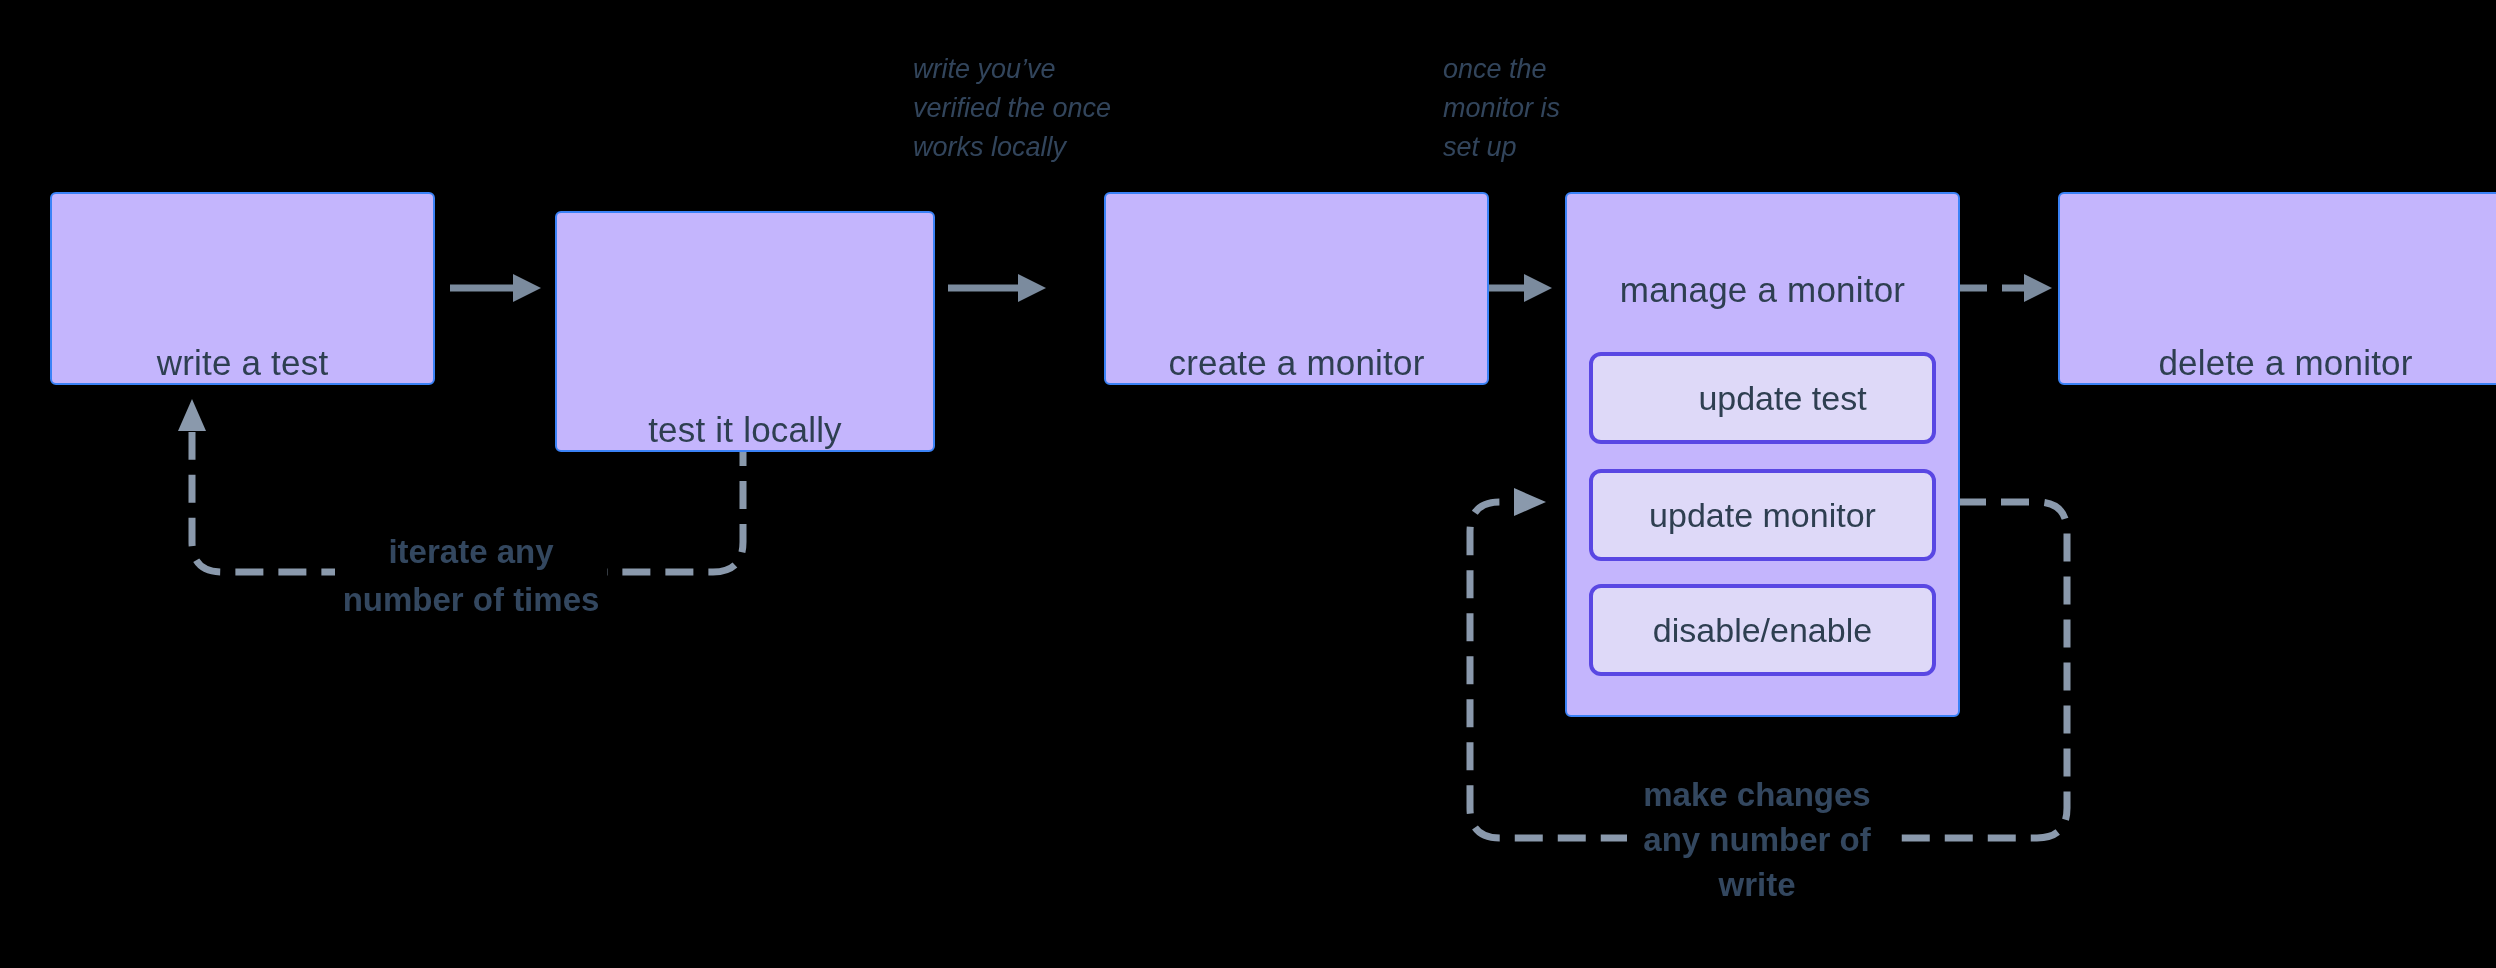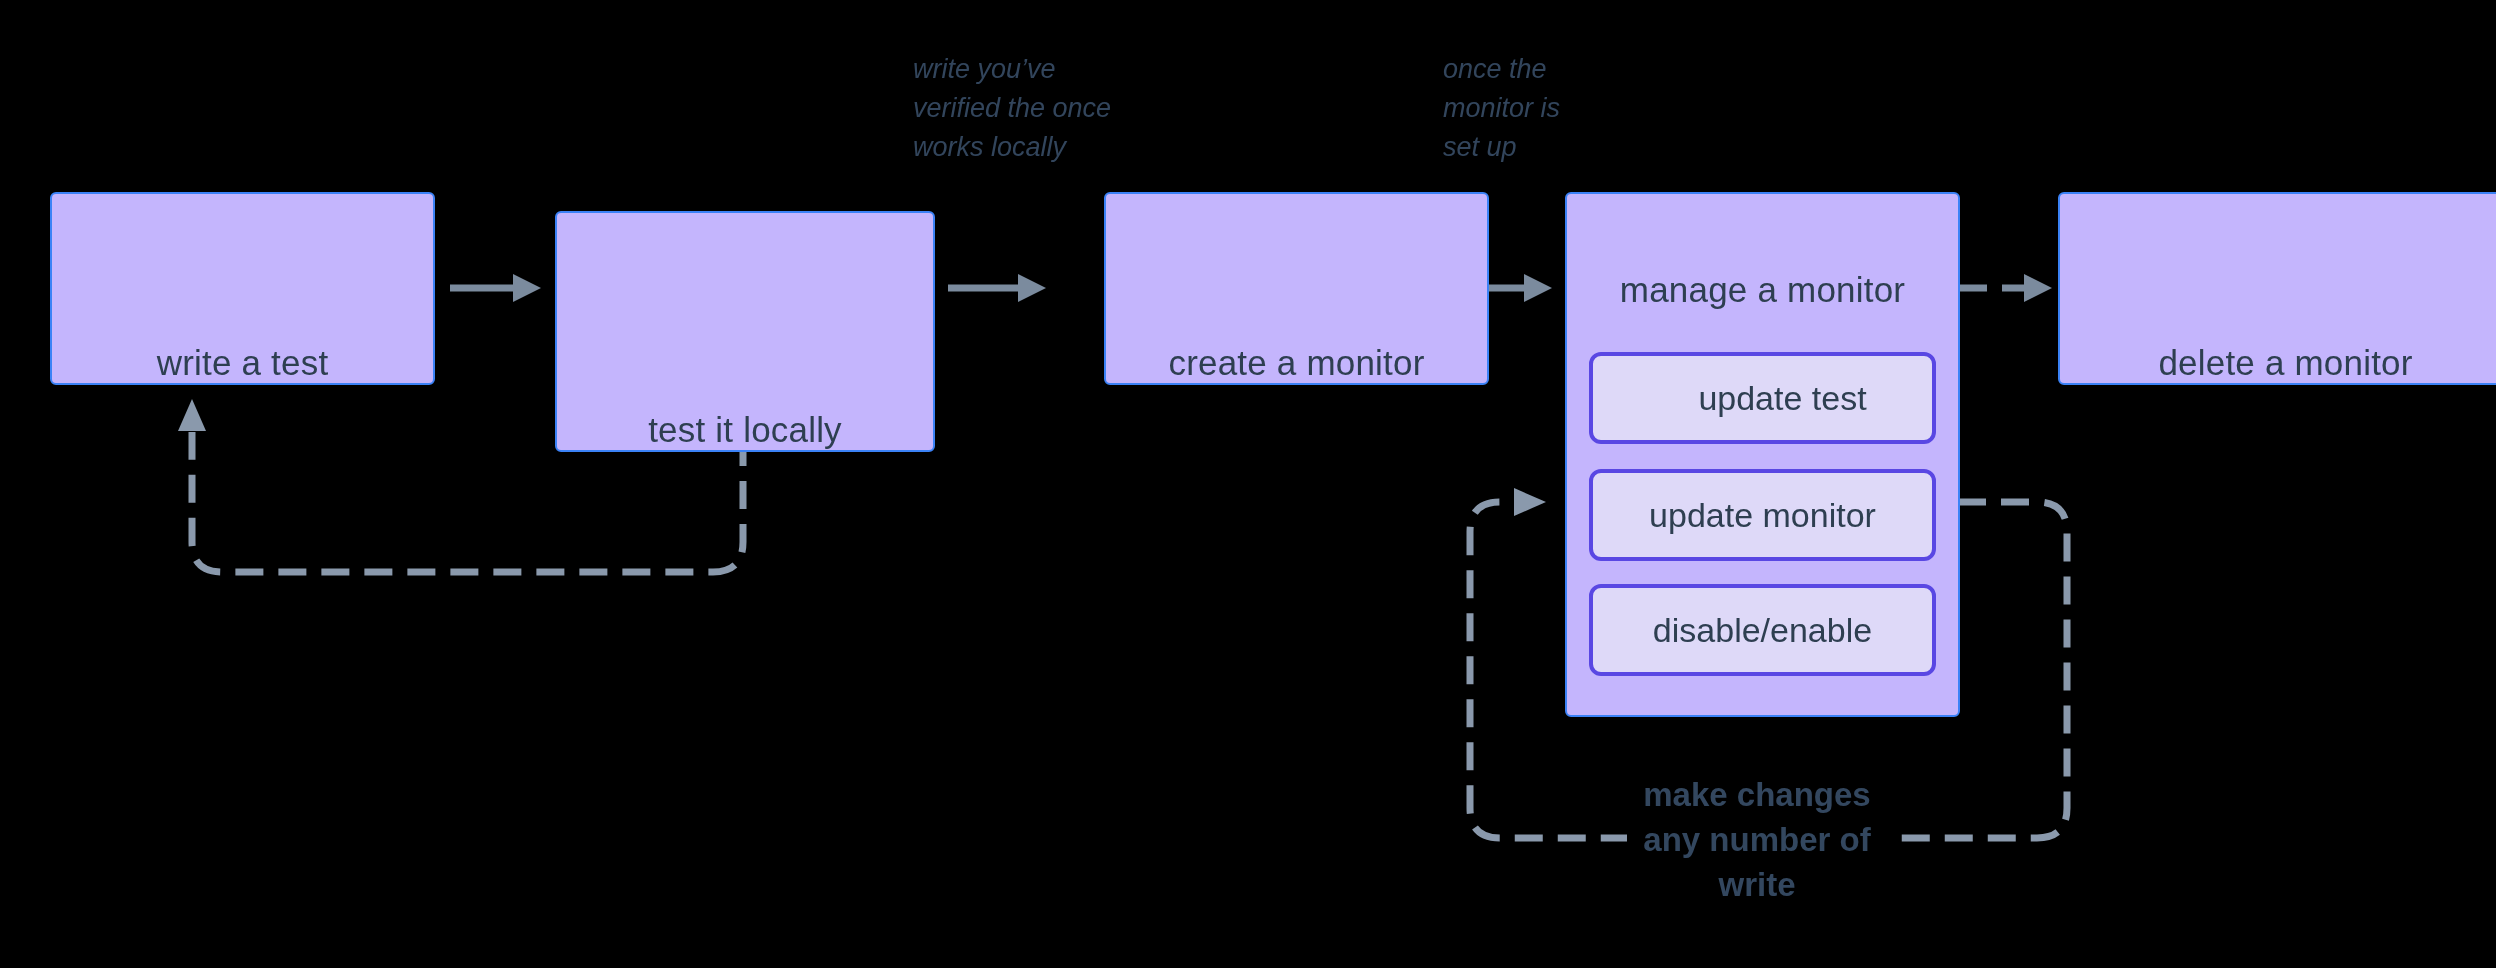--- a/index.html
+++ b/index.html
@@ -178,20 +178,24 @@
     </div>
     <div class="sub-button sub-button-3">
       <span>disable/enable</span>
     </div>
   </div>
 
   <div class="node node-delete">
     <span class="node-label">delete a monitor</span>
   </div>
 
+  <div class="loop-label loop-label-iterate">
+    <span>iterate any</span>
+    <span>number of times</span>
+  </div>
 
   <div class="loop-label loop-label-changes">
     <span>make changes</span>
     <span>any number of</span>
     <span>write</span>
   </div>
 
 </div>
 
 </body></html>

